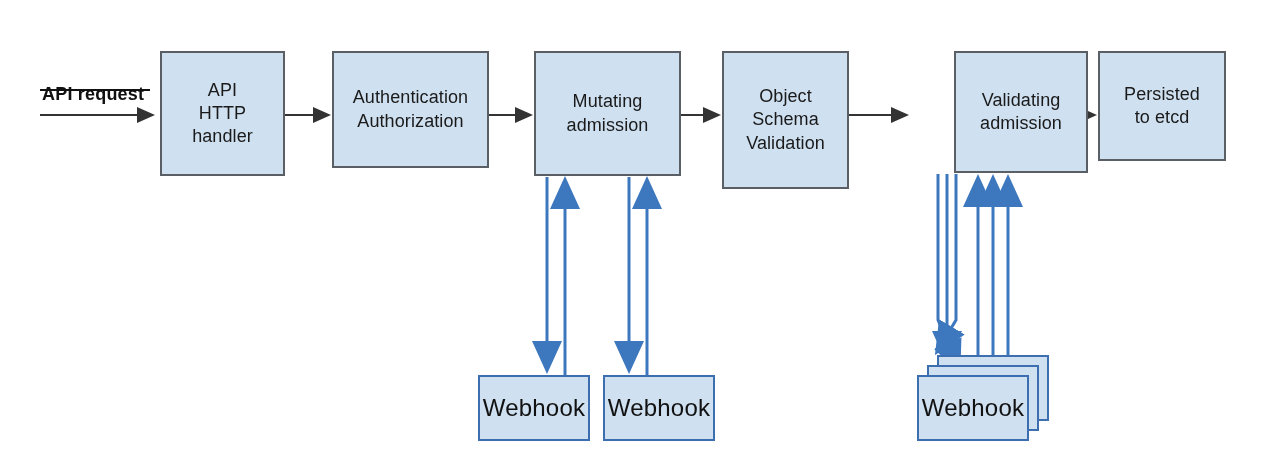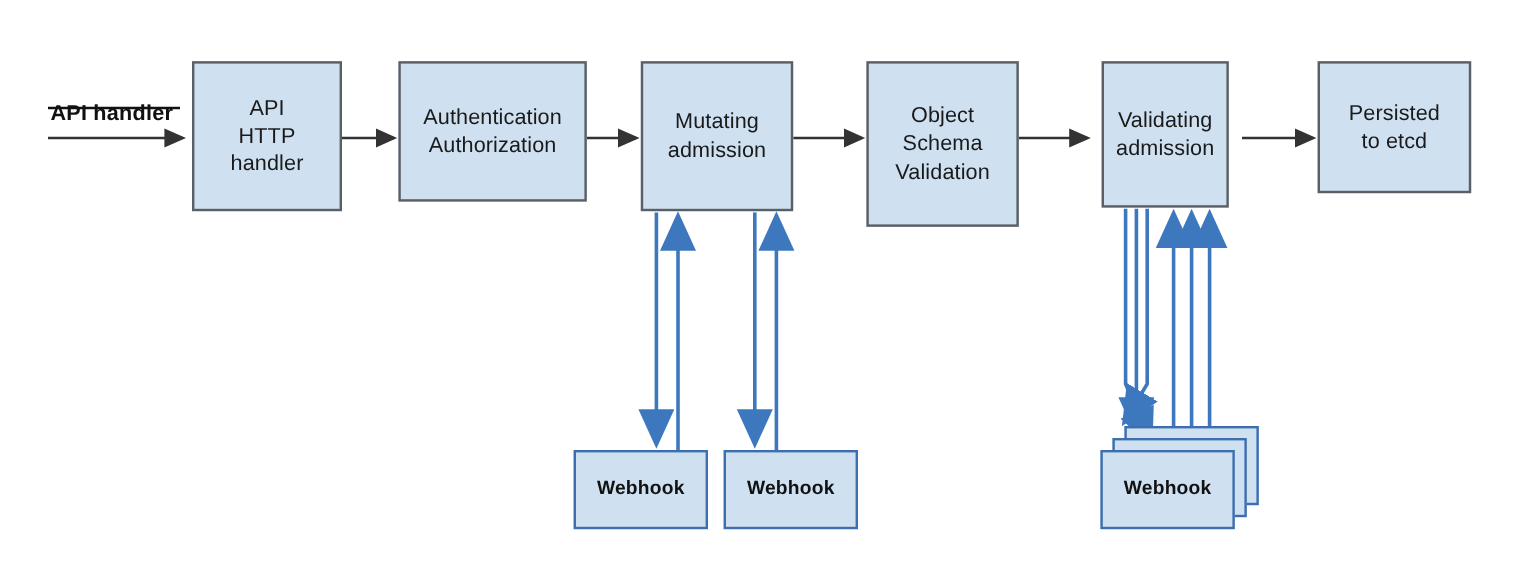--- a/index.html
+++ b/index.html
@@ -35,22 +35,22 @@
   .webhook {
     position: absolute;
     box-sizing: border-box;
     background: #cfe0f0;
     border: 2px solid #3d6fb0;
     display: flex;
     align-items: center;
     justify-content: center;
     text-align: center;
     color: #111111;
-    font-size: 16px;
-    font-weight: bold;
+    font-size: 24px;
+    font-weight: normal;
     letter-spacing: .2px;
   }
   .webhook.ghost { background: #cfe0f0; }
   .entry-label {
     position: absolute;
     font-size: 18px;
     font-weight: bold;
     color: #111111;
     letter-spacing: .2px;
     white-space: nowrap;
@@ -111,45 +111,45 @@
       <line x1="1008" y1="376" x2="1008" y2="180" stroke="#3d78bf" stroke-width="3" marker-end="url(#mk-blue-up)"></line>
     </g>
 
     <g>
       <path d="M956,174 L956,320 L938,350" fill="none" stroke="#3d78bf" stroke-width="3" marker-end="url(#mk-blue-down)"></path>
       <path d="M947,174 L947,330 L947,358" fill="none" stroke="#3d78bf" stroke-width="3" marker-end="url(#mk-blue-down)"></path>
       <path d="M938,174 L938,320 L958,368" fill="none" stroke="#3d78bf" stroke-width="3" marker-end="url(#mk-blue-down)"></path>
     </g>
   </svg>
 
-  <div class="entry-label" style="left:42px; top:84px;">API handler</div>
+  <div class="entry-label" style="left:42px; top:84px;">API request</div>
 
   <div class="node" style="left:160px; top:51px; width:125px; height:125px;">
     <span>API
 HTTP
 handler</span>
   </div>
 
   <div class="node" style="left:332px; top:51px; width:157px; height:117px;">
     <span>Authentication
 Authorization</span>
   </div>
 
-  <div class="node" style="left:534px; top:51px; width:127px; height:125px;">
+  <div class="node" style="left:534px; top:51px; width:147px; height:125px;">
     <span>Mutating
 admission</span>
   </div>
 
   <div class="node" style="left:722px; top:51px; width:127px; height:138px;">
     <span>Object
 Schema
 Validation</span>
   </div>
 
-  <div class="node" style="left:918px; top:51px; width:106px; height:122px;">
+  <div class="node" style="left:954px; top:51px; width:134px; height:122px;">
     <span>Validating
 admission</span>
   </div>
 
   <div class="node" style="left:1098px; top:51px; width:128px; height:110px;">
     <span>Persisted
 to etcd</span>
   </div>
 
   <div class="webhook webhook-front" style="left:478px; top:375px; width:112px; height:66px;">

